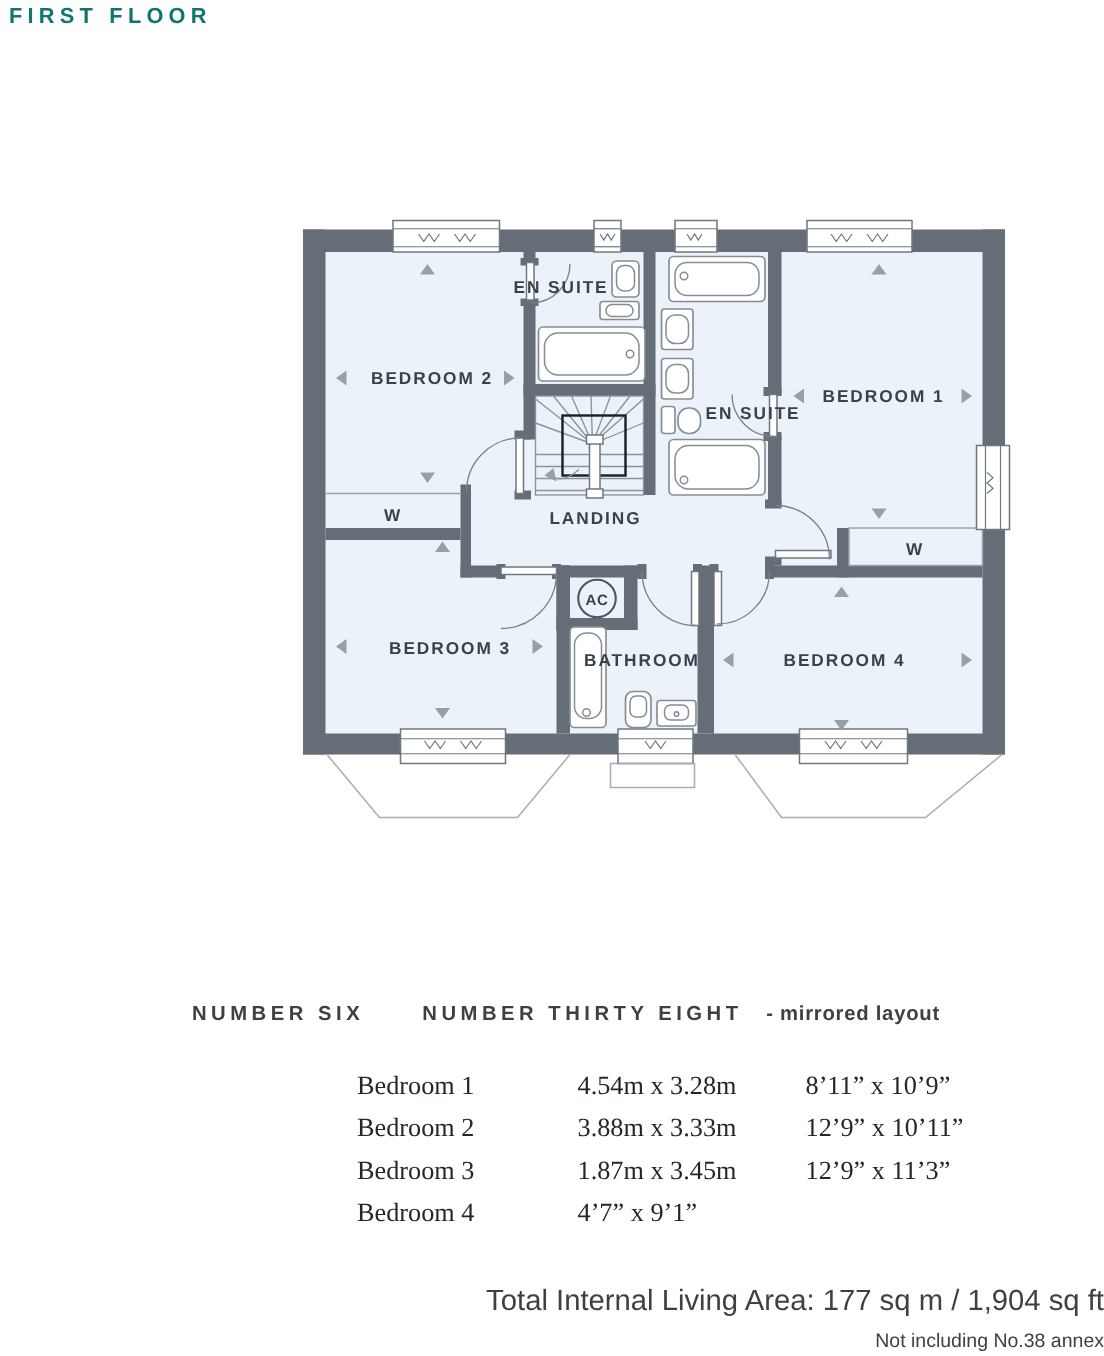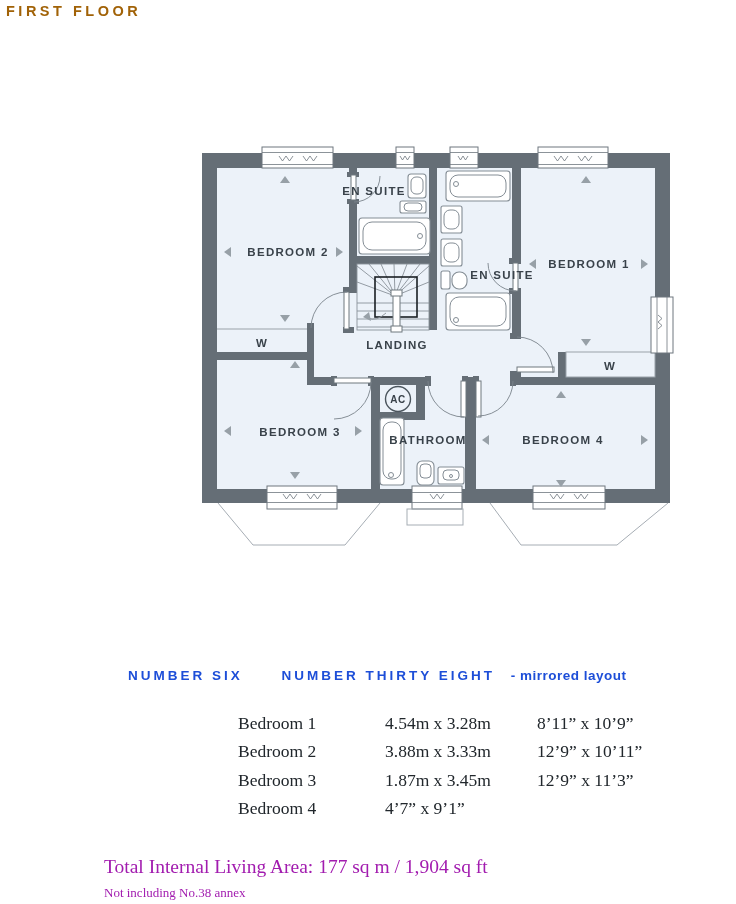--- a/index.html
+++ b/index.html
@@ -1,20 +1,20 @@
 <!DOCTYPE html>
 <html><head>
 <meta charset="utf-8">
 <style>
   html,body{margin:0;padding:0;background:#ffffff;}
   body{width:736px;height:904px;position:relative;font-family:"Liberation Sans",sans-serif;overflow:hidden;}
 
   .page-title{
     position:absolute;left:6px;top:3px;
-    font-size:14.5px;font-weight:bold;letter-spacing:3.5px;color:#a16207;
+    font-size:14.5px;font-weight:bold;letter-spacing:3.5px;color:#0f766e;
   }
 
   svg{position:absolute;left:0;top:0;}
 
   
   .wall{fill:#656e76;}
   .roomfill{fill:#ecf2f9;}
   .fx{fill:#ffffff;stroke:#848d95;stroke-width:1.1;}
   .fxn{fill:none;stroke:#848d95;stroke-width:1;}
   .thin{stroke:#9aa2a9;stroke-width:1;fill:none;}
@@ -25,32 +25,32 @@
   .win{fill:#ffffff;stroke:#6e777f;stroke-width:1;}
   .winl{stroke:#6e777f;stroke-width:0.8;fill:none;}
   .bay{fill:none;stroke:#a6adb4;stroke-width:1;}
   .lbl{font-family:"Liberation Sans",sans-serif;font-size:11.5px;font-weight:bold;letter-spacing:1.3px;fill:#39424a;text-anchor:middle;}
   .lbl-s{font-family:"Liberation Sans",sans-serif;font-size:10px;font-weight:bold;letter-spacing:.5px;fill:#39424a;text-anchor:middle;}
   .arrow{fill:#97a0a7;}
   .accirc{fill:#ecf2f9;stroke:#4c565e;stroke-width:1.4;}
 
   
   .heading{position:absolute;left:128px;top:668px;white-space:nowrap;
-    font-size:13.5px;font-weight:bold;color:#1d4ed8;}
+    font-size:13.5px;font-weight:bold;color:#404040;}
   .heading .h1,.heading .h2{letter-spacing:3px;}
   .heading .h2{margin-left:35px;}
   .heading .h3{letter-spacing:.5px;margin-left:12px;}
 
   .dims{position:absolute;left:238px;top:709px;
     display:grid;grid-template-columns:147px 152px auto;
     font-family:"Liberation Serif",serif;font-size:17.5px;color:#21272c;
     line-height:28.4px;white-space:nowrap;}
 
-  .totals{position:absolute;left:104px;top:856px;width:632px;text-align:left;
-    font-family:Liberation Serif, serif;color:#a21caf;}
+  .totals{position:absolute;left:104px;top:856px;width:632px;text-align:right;
+    font-family:Liberation Sans, sans-serif;color:#404040;}
   .total-line{font-size:19.5px;}
   .note-line{font-size:13px;margin-top:7px;}
 </style>
 </head>
 <body>
 
 <div class="page-title">FIRST FLOOR</div>
 
 <svg width="736" height="580" viewBox="0 0 736 580">
 

